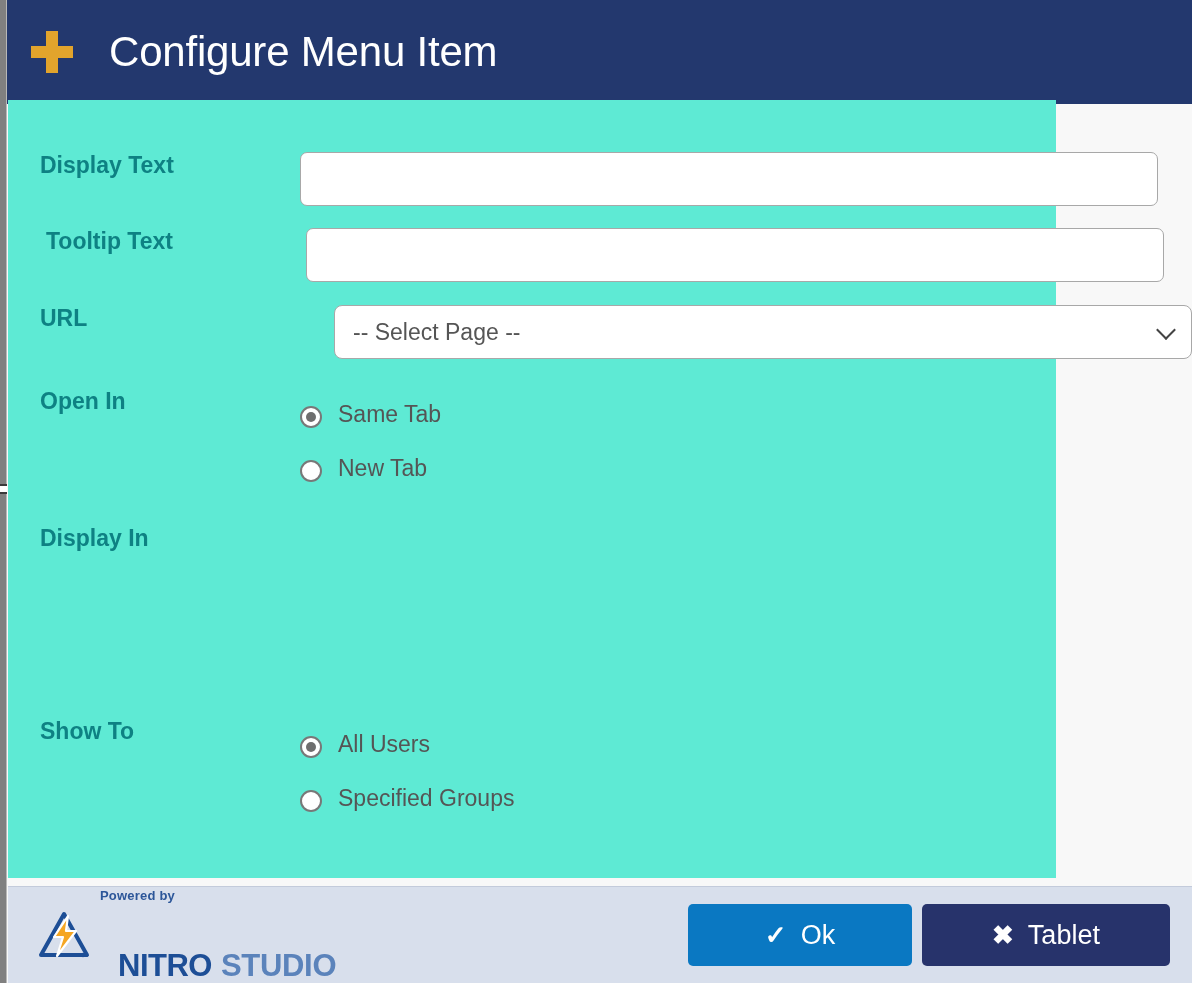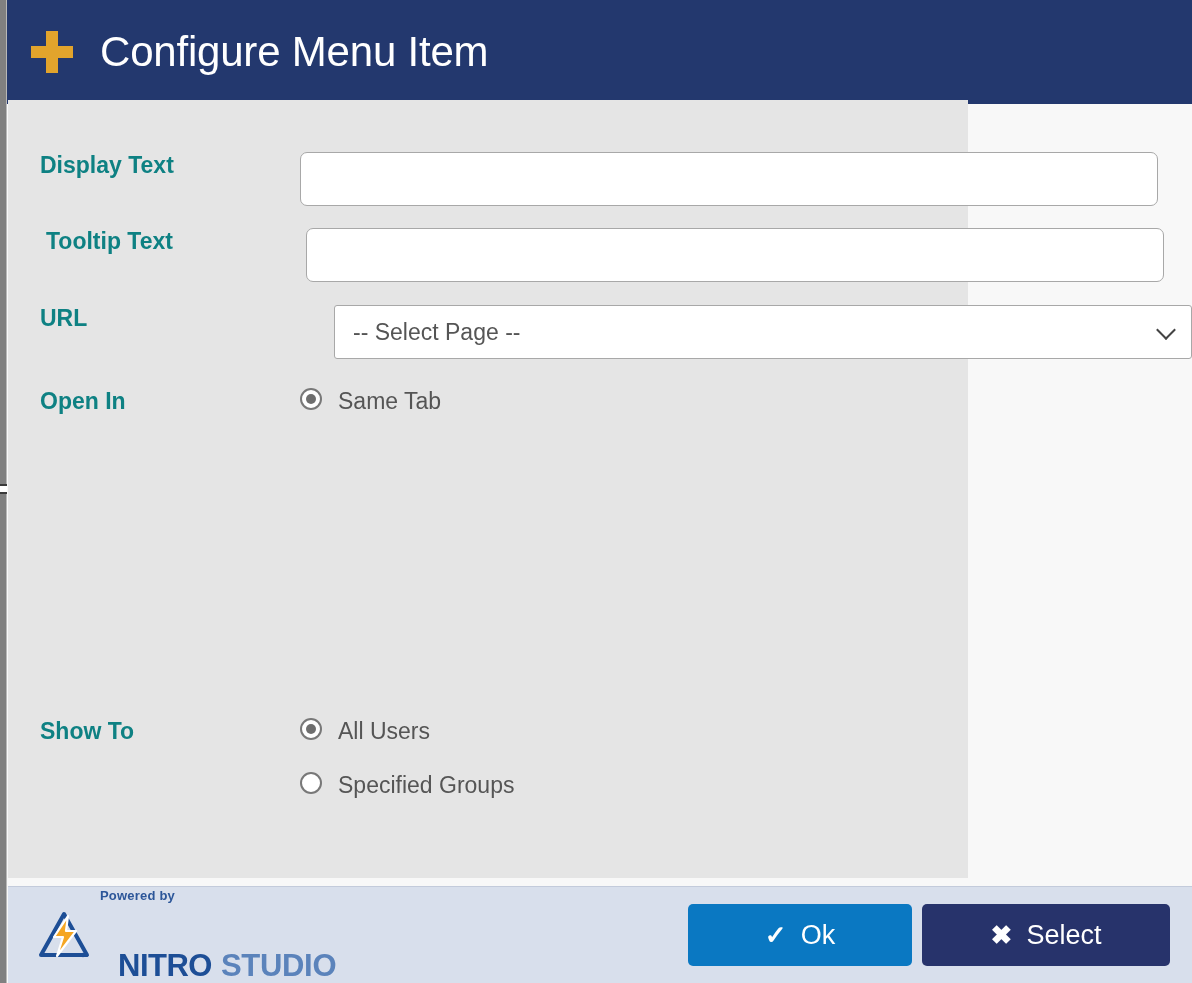--- a/index.html
+++ b/index.html
@@ -28,21 +28,21 @@
     background: #ffffff;
     border-top: 2px solid #3a3a3a;
     border-bottom: 2px solid #3a3a3a;
   }
 
   
   .titlebar {
     position: absolute; left: 7px; top: 0;
     width: 1185px; height: 104px;
     background: #23386e;
-    display: flex; align-items: center;
+    display: flex; align-items: center; gap: 9px;
   }
   .plus-icon {
     position: relative;
     width: 42px; height: 42px;
     margin-left: 24px;
     flex: none;
   }
   .plus-icon::before, .plus-icon::after {
     content: ""; position: absolute; background: #e2a42c;
   }
@@ -54,22 +54,22 @@
     font-size: 42px;
     font-weight: 400;
     letter-spacing: -0.2px;
     line-height: 1;
     white-space: nowrap;
   }
 
   
   .form {
     position: absolute; left: 8px; top: 100px;
-    width: 960px; height: 778px;
-    background: #e5e5e5;
+    width: 1048px; height: 778px;
+    background: #5eead4;
   }
   .row {
     position: absolute;
     left: 0; width: 1184px;
     display: flex;
     align-items: flex-start;
   }
   .lbl {
     width: 292px;
     padding-left: 32px;
@@ -89,41 +89,41 @@
     font-size: 22px;
     color: #555555;
     padding: 0 12px;
     outline: none;
   }
   .selectbox {
     position: relative;
     width: 858px; height: 54px;
     background: #ffffff;
     border: 1px solid #a8a8a8;
-    border-radius: 3px;
+    border-radius: 8px;
     display: flex; align-items: center; margin-left: 44px;
   }
   .selectbox .sel-text {
     padding-left: 18px;
     font-size: 23px;
     color: #555555;
     white-space: nowrap;
   }
   .chev {
     position: absolute; right: 18px; top: 50%;
     width: 14px; height: 14px;
     margin-top: -9px;
     border-right: 2px solid #444444;
     border-bottom: 2px solid #444444;
     transform: rotate(45deg);
   }
 
   
   .radio-row {
-    display: flex; align-items: flex-start;
+    display: flex; align-items: flex-end;
     height: 40px;
     margin-bottom: 14px;
   }
   .radio {
     position: relative;
     width: 22px; height: 22px;
     border: 2px solid #787878;
     border-radius: 50%;
     background: #ffffff;
     flex: none;
@@ -250,24 +250,29 @@
       </div>
     </div>
 
     <div class="row" style="top:288px;">
       <div class="lbl">Open In</div>
       <div class="field">
         <div class="radio-row">
           <span class="radio checked"></span>
           <span class="radio-label">Same Tab</span>
         </div>
+        <div class="radio-row">
+          <span class="radio"></span>
+          <span class="radio-label">New Tab</span>
+        </div>
       </div>
     </div>
 
     <div class="row" style="top:425px;">
+      <div class="lbl">Display In</div>
     </div>
 
     <div class="row" style="top:618px;">
       <div class="lbl">Show To</div>
       <div class="field">
         <div class="radio-row">
           <span class="radio checked"></span>
           <span class="radio-label">All Users</span>
         </div>
         <div class="radio-row">
@@ -298,19 +303,19 @@
       </div>
     </div>
 
     <div class="btns">
       <div class="btn btn-ok">
         <span class="glyph">✓</span>
         <span>Ok</span>
       </div>
       <div class="btn btn-cancel">
         <span class="glyph">✖</span>
-        <span>Select</span>
+        <span>Tablet</span>
       </div>
     </div>
 
   </div>
 
 </div>
 
 </body></html>

